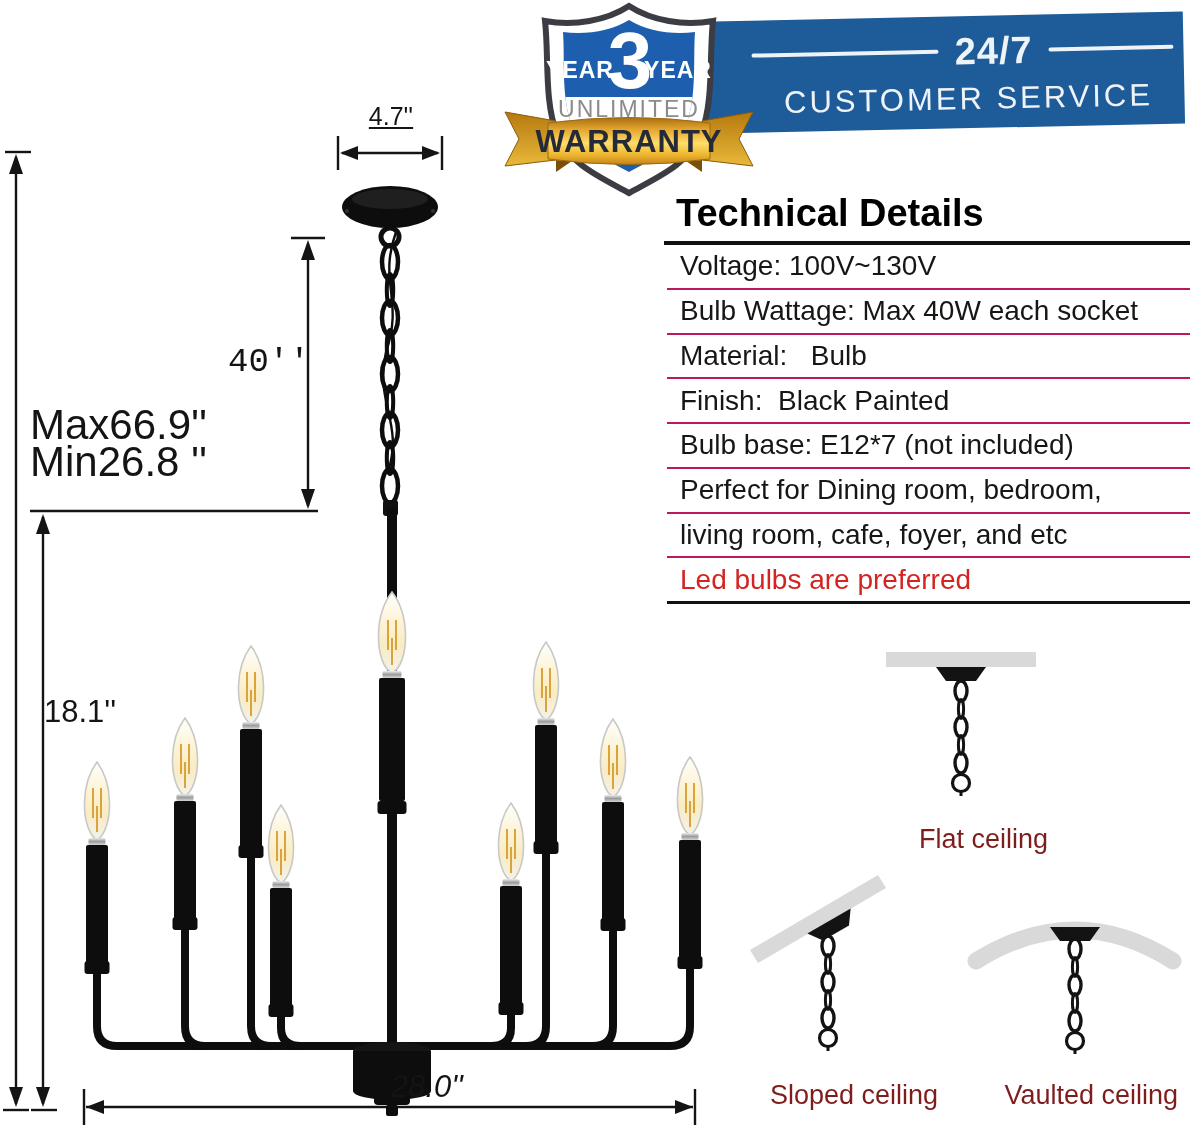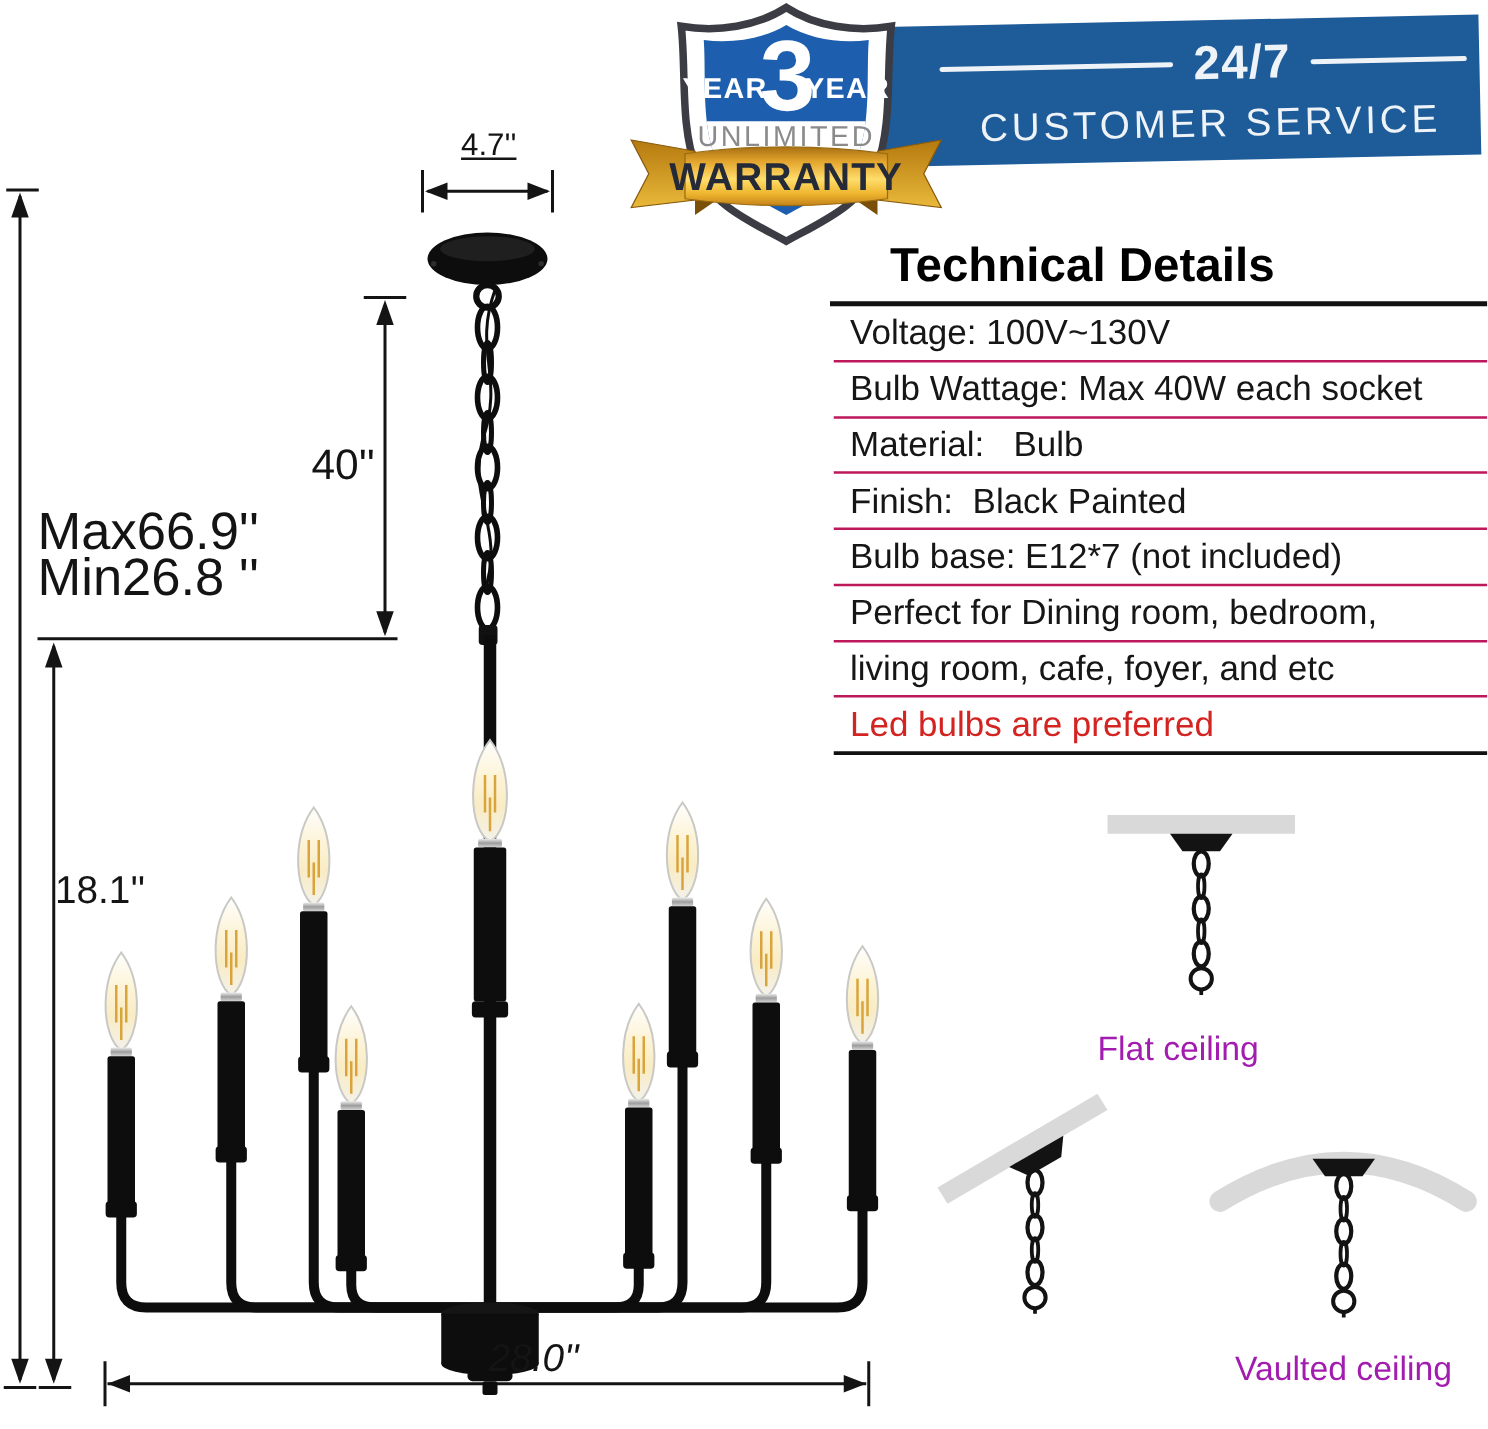--- a/index.html
+++ b/index.html
@@ -26,37 +26,37 @@
   svg.art{position:absolute;left:0;top:0;z-index:2;}
   .t-year{font-family:"Liberation Sans",sans-serif;font-weight:bold;font-size:23px;fill:#ffffff;text-anchor:middle;letter-spacing:1px;}
   .t-three{font-family:"Liberation Sans",sans-serif;font-weight:bold;font-size:80px;fill:#ffffff;text-anchor:middle;}
   .t-unlimited{font-family:"Liberation Sans",sans-serif;font-size:23px;fill:#8b8b8b;text-anchor:middle;letter-spacing:2px;}
   .t-warranty{font-family:"Liberation Sans",sans-serif;font-weight:bold;font-size:31px;fill:#252a38;text-anchor:middle;letter-spacing:1px;}
   .dl{stroke:#141414;stroke-width:2.4;fill:none;}
   .ah{fill:#141414;stroke:none;}
   
   .tech-title{
     position:absolute;left:676px;top:192px;z-index:3;
-    font-size:38px;font-weight:bold;color:#000;margin-left:36px;
+    font-size:38px;font-weight:bold;color:#000;
   }
   .tech-topline{position:absolute;left:664px;top:241px;width:526px;height:4px;background:#111;z-index:3;}
   .tech-rows{position:absolute;left:667px;top:245px;width:523px;z-index:3;}
   .tech-row{
     height:42.75px;border-bottom:2px solid #be185d;display:flex;align-items:center;
     padding-left:13px;font-size:28px;color:#161616;white-space:pre;
   }
   .tech-row.red{color:#d32422;border-bottom:3px solid #111;}
   
   .lbl{position:absolute;z-index:3;color:#141414;}
   .lbl-canopy{left:331px;top:102px;width:120px;text-align:center;font-size:25px;text-decoration:underline;}
-  .lbl-chain{left:228px;top:353px;width:72px;text-align:right;font-size:34px;}
+  .lbl-chain{left:228px;top:343px;width:72px;text-align:right;font-size:34px;font-family:Liberation Mono, monospace;}
   .lbl-maxmin{left:30px;top:406px;font-size:42px;line-height:37px;}
   .lbl-height{left:44px;top:694px;font-size:31px;}
   .lbl-width{left:323px;top:1069px;width:140px;text-align:right;font-size:31px;font-style:italic;}
-  .lbl-ceiling{font-size:27px;color:#a21caf;text-align:left;}
+  .lbl-ceiling{font-size:27px;color:#7f1d1d;text-align:right;}
   .lbl-flat{left:878px;top:824px;width:170px;}
   .lbl-sloped{left:753px;top:1080px;width:185px;}
   .lbl-vaulted{left:988px;top:1080px;width:190px;}
 </style>
 </head>
 <body>
 
 <div class="canvas">
 
   <div class="banner">
@@ -287,15 +287,16 @@
   <div class="lbl lbl-canopy">4.7''</div>
   <div class="lbl lbl-chain">40''</div>
   <div class="lbl lbl-maxmin">
     <div>Max66.9''</div>
     <div>Min26.8 ''</div>
   </div>
   <div class="lbl lbl-height">18.1''</div>
   <div class="lbl lbl-width">28.0''</div>
 
   <div class="lbl lbl-ceiling lbl-flat">Flat ceiling</div>
+  <div class="lbl lbl-ceiling lbl-sloped">Sloped ceiling</div>
   <div class="lbl lbl-ceiling lbl-vaulted">Vaulted ceiling</div>
 
 </div>
 
 </body></html>

